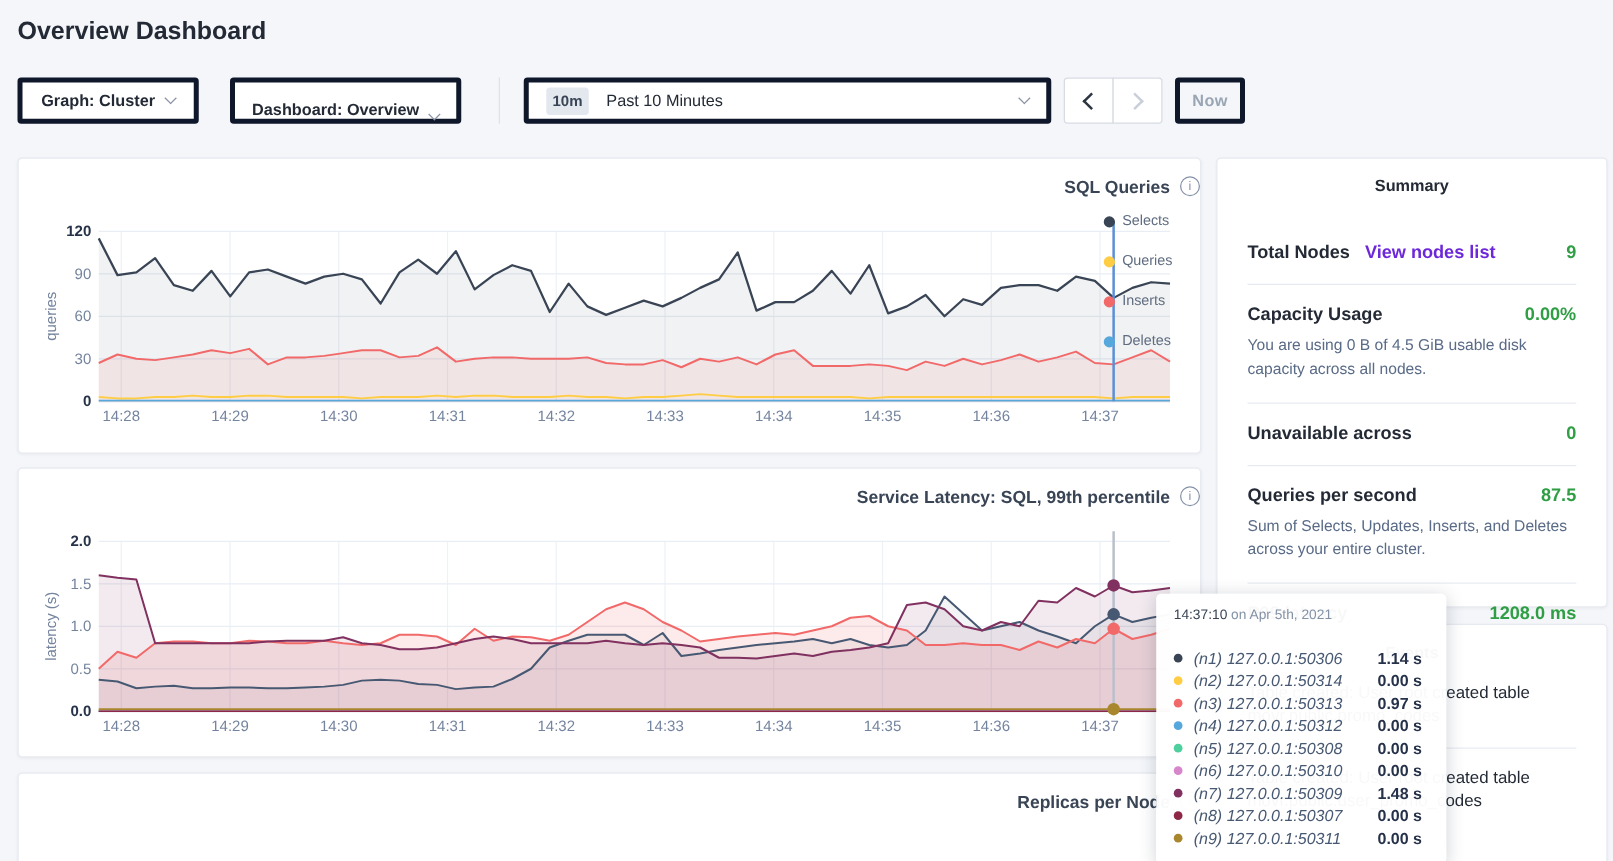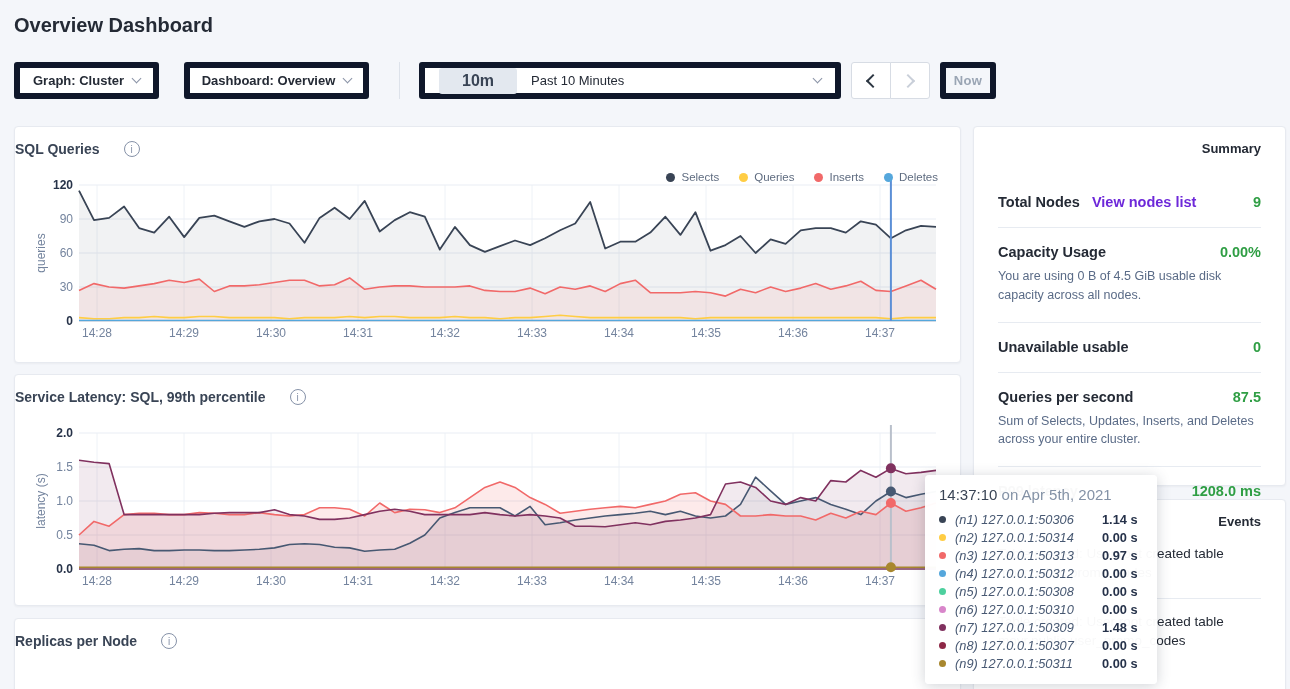--- a/index.html
+++ b/index.html
@@ -3,26 +3,26 @@
 <meta charset="utf-8">
 <style>
   * { box-sizing: border-box; margin: 0; padding: 0; }
   html,body { width:1290px; height:689px; overflow:hidden; }
   body { background:#f4f6fa; font-family:"Liberation Sans","DejaVu Sans",sans-serif; color:#242a35; position:relative; }
   .page { padding:0 0 0 14px; }
   h1.page-title { font-size:20px; font-weight:600; color:#242a35; padding-top:14px; }
 
   
   .controls { display:flex; align-items:center; margin-top:25px; height:37px; }
-  .btn { background:#fff; border:6px solid #0f172a; border-radius:3px; height:37px; display:flex; align-items:center; cursor:pointer; font-size:13px; font-weight:700; color:#242a35; }
+  .btn { background:#fff; border:4px solid #0f172a; border-radius:3px; height:37px; display:flex; align-items:center; cursor:pointer; font-size:13px; font-weight:700; color:#242a35; }
   .dd1 { width:145px; justify-content:center; gap:9px; }
-  .dd2 { width:185px; margin-left:25px; justify-content:center; gap:9px; }
+  .dd2 { width:185px; margin-left:25px; justify-content:center; gap:9px;align-items:flex-end; }
   .vdiv { width:1px; height:37px; background:#dde2ea; margin-left:30px; }
   .time-sel { width:422px; margin-left:19px; padding:0 14px; }
-  .badge { background:#e3e8ef; border-radius:3px; font-size:16px; font-weight:700; color:#394455; padding:4px 23px; margin-right:14px; }
+  .badge { background:#e3e8ef; border-radius:3px; font-size:12px; font-weight:700; color:#394455; padding:4px 5px; margin-right:14px; }
   .time-label { font-weight:400; }
   .chev { display:inline-block; width:7px; height:7px; border-right:1.7px solid #8a93a6; border-bottom:1.7px solid #8a93a6; }
   .chev.down { transform:rotate(45deg); margin-top:-4px; }
   .time-sel .chev { margin-left:auto; }
   .arrows { display:flex; margin-left:10px; }
   .abtn { width:40px; height:37px; background:#fff; border:1px solid #d7dce4; display:flex; align-items:center; justify-content:center; cursor:pointer; }
   .abtn.prev { border-radius:3px 0 0 3px; }
   .abtn.next { border-radius:0 3px 3px 0; margin-left:-1px; }
   .chev.big { width:10px; height:10px; border-width:2.4px; }
   .chev.left { transform:rotate(135deg); border-color:#2c3642; margin-left:4px; }
@@ -31,51 +31,51 @@
 
   
   .layout { display:flex; gap:12px; margin-top:27px; padding-right:4px; }
   .col-left { flex:0 0 947px; }
   .col-right { flex:0 0 313px; }
   .card { background:#fff; border:1px solid #e7eaf0; border-radius:4px; box-shadow:0 1px 2px rgba(50,60,80,.05); }
 
   
   .chart-card { position:relative; padding-top:14px; margin-bottom:11px; overflow:hidden; }
   .c1 { height:237px; } .c2 { height:232px; margin-bottom:12px; } .c3 { height:120px; }
-  .chart-title-row { display:flex; justify-content:flex-start; align-items:center; gap:24px; }
+  .chart-title-row { display:flex; justify-content:flex-end; align-items:center; gap:8px; }
   .chart-title { font-size:14px; font-weight:700; color:#394455; }
   .info-icon { width:16px; height:16px; border:1px solid #8692a8; border-radius:50%; color:#8692a8; font-size:10px; display:flex; align-items:center; justify-content:center; cursor:default; }
-  .legend { position:absolute; top:44px; right:22px; display:flex; gap:20px; font-size:11.5px; color:#5f6c80; }
+  .legend { position:absolute; top:44px; right:22px; display:flex; gap:20px; font-size:11.5px; color:#5f6c80;flex-direction:column; }
   .lg-item { display:flex; align-items:center; gap:6px; cursor:pointer; }
   .lg-dot { width:9px; height:9px; border-radius:50%; }
   .chart-svg { display:block; width:945px; height:172px; margin-top:14px; }
   text.ax { font:12px "Liberation Sans","DejaVu Sans",sans-serif; fill:#74849e; }
   text.axb { font-weight:700; fill:#273349; }
 
   
   .summary-card { height:360px; padding:14px 24px 0; }
-  .sum-title { text-align:right; font-size:13px; font-weight:700; color:#242a35; }
+  .sum-title { text-align:center; font-size:13px; font-weight:700; color:#242a35; }
   .summary-card .sum-title { margin-bottom:22px; }
   .srow { padding:16px 0 17px; border-bottom:1px solid #e7ebf1; }
   .srow:last-child { border-bottom:none; }
   .srow-main { display:flex; align-items:baseline; }
   .slabel { font-size:14.5px; font-weight:700; color:#242a35; }
   .slink { font-size:14.5px; font-weight:700; color:#6d28d9; margin-left:12px; text-decoration:none; cursor:pointer; }
   .sval { margin-left:auto; font-size:14.5px; font-weight:700; color:#2f9e44; }
   .sdesc { margin-top:7px; font-size:12.5px; color:#5a6b87; line-height:1.5; padding-right:6px; }
 
   
   .events-card { margin-top:13px; height:236px; padding:14px 24px 0; }
   .events-list { margin-top:16px; }
   .event-item { font-size:13.5px; color:#242a35; line-height:1.4; }
   .event-div { border-top:1px solid #e7ebf1; margin:15px 0 14px; }
 
   
   .tooltip { position:absolute; left:925px; top:475px; width:232px; background:rgba(255,255,255,.97); border-radius:4px; box-shadow:0 2px 14px rgba(44,55,75,.22); padding:11px 14px 12px; z-index:20; }
-  .tt-head { font-size:15px; color:#394455; margin-bottom:7px; }
+  .tt-head { font-size:11px; color:#394455; margin-bottom:19px; }
   .tt-date { color:#8492a6; }
   .tt-row { display:flex; align-items:center; height:18px; font-size:12.8px; color:#475872; }
   .tt-dot { width:7px; height:7px; border-radius:50%; margin-right:9px; flex:none; }
   .tt-name { width:147px;font-style:italic; }
   .tt-val { font-weight:700; color:#26324a; }
 </style>
 </head>
 <body>
 
 <div class="page">
@@ -256,21 +256,21 @@
         </div>
         <div class="srow">
           <div class="srow-main">
             <span class="slabel">Capacity Usage</span>
             <span class="sval">0.00%</span>
           </div>
           <div class="sdesc">You are using 0 B of 4.5 GiB usable disk capacity across all nodes.</div>
         </div>
         <div class="srow">
           <div class="srow-main">
-            <span class="slabel">Unavailable usable</span>
+            <span class="slabel">Unavailable across</span>
             <span class="sval">0</span>
           </div>
         </div>
         <div class="srow">
           <div class="srow-main">
             <span class="slabel">Queries per second</span>
             <span class="sval">87.5</span>
           </div>
           <div class="sdesc">Sum of Selects, Updates, Inserts, and Deletes across your entire cluster.</div>
         </div>

